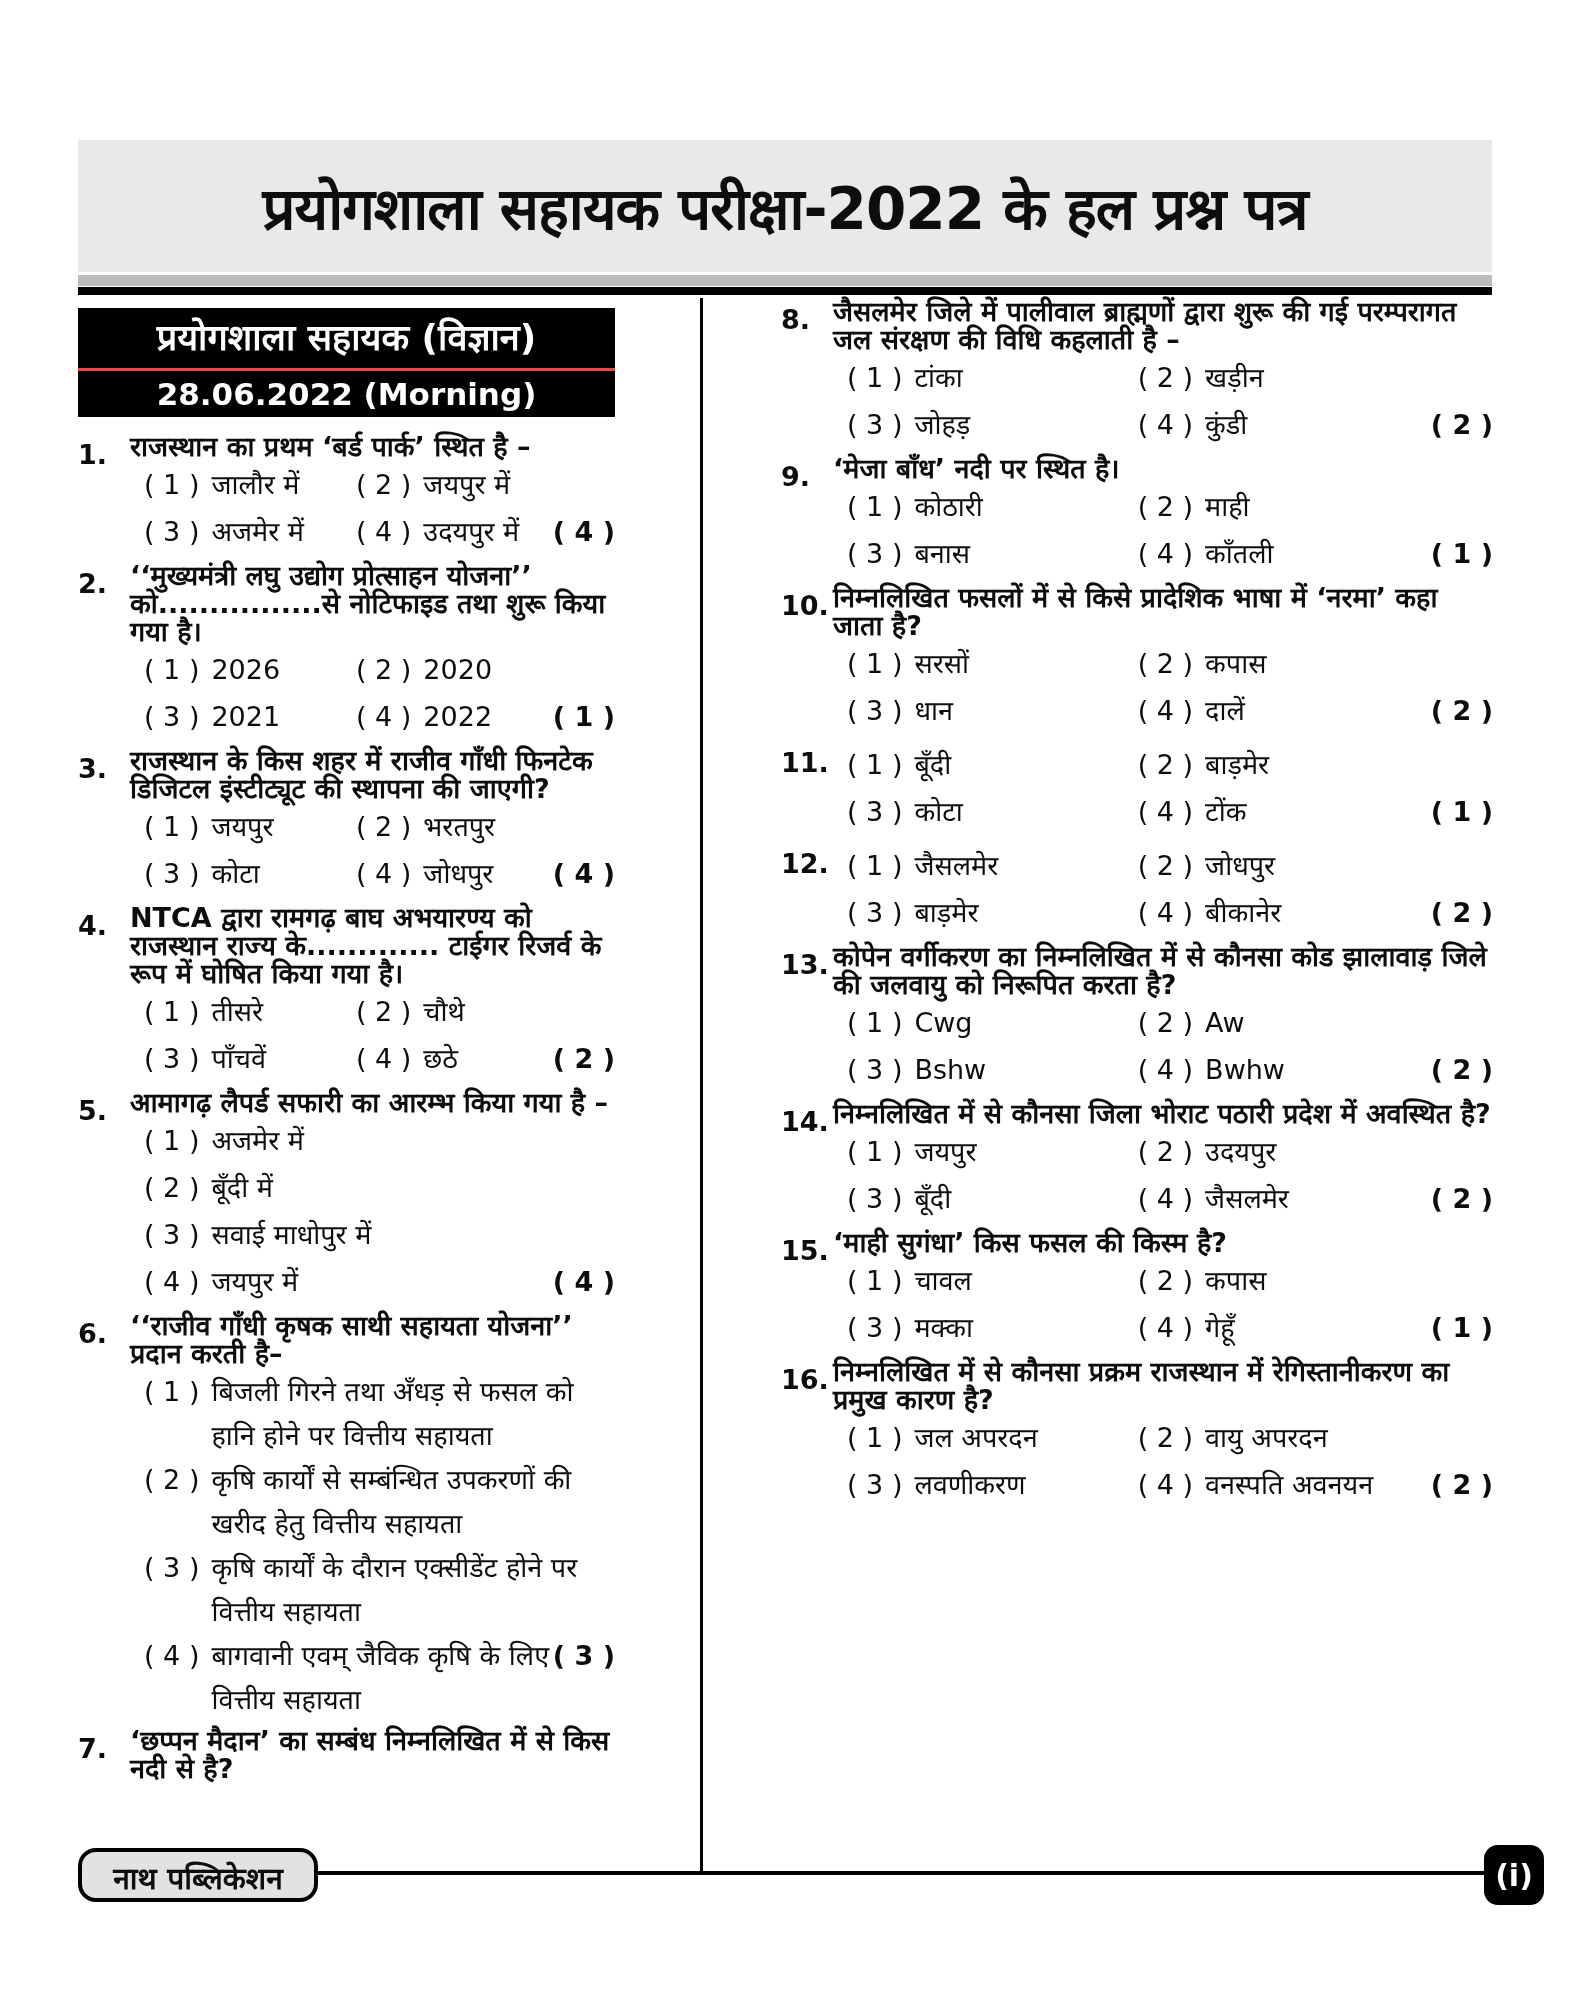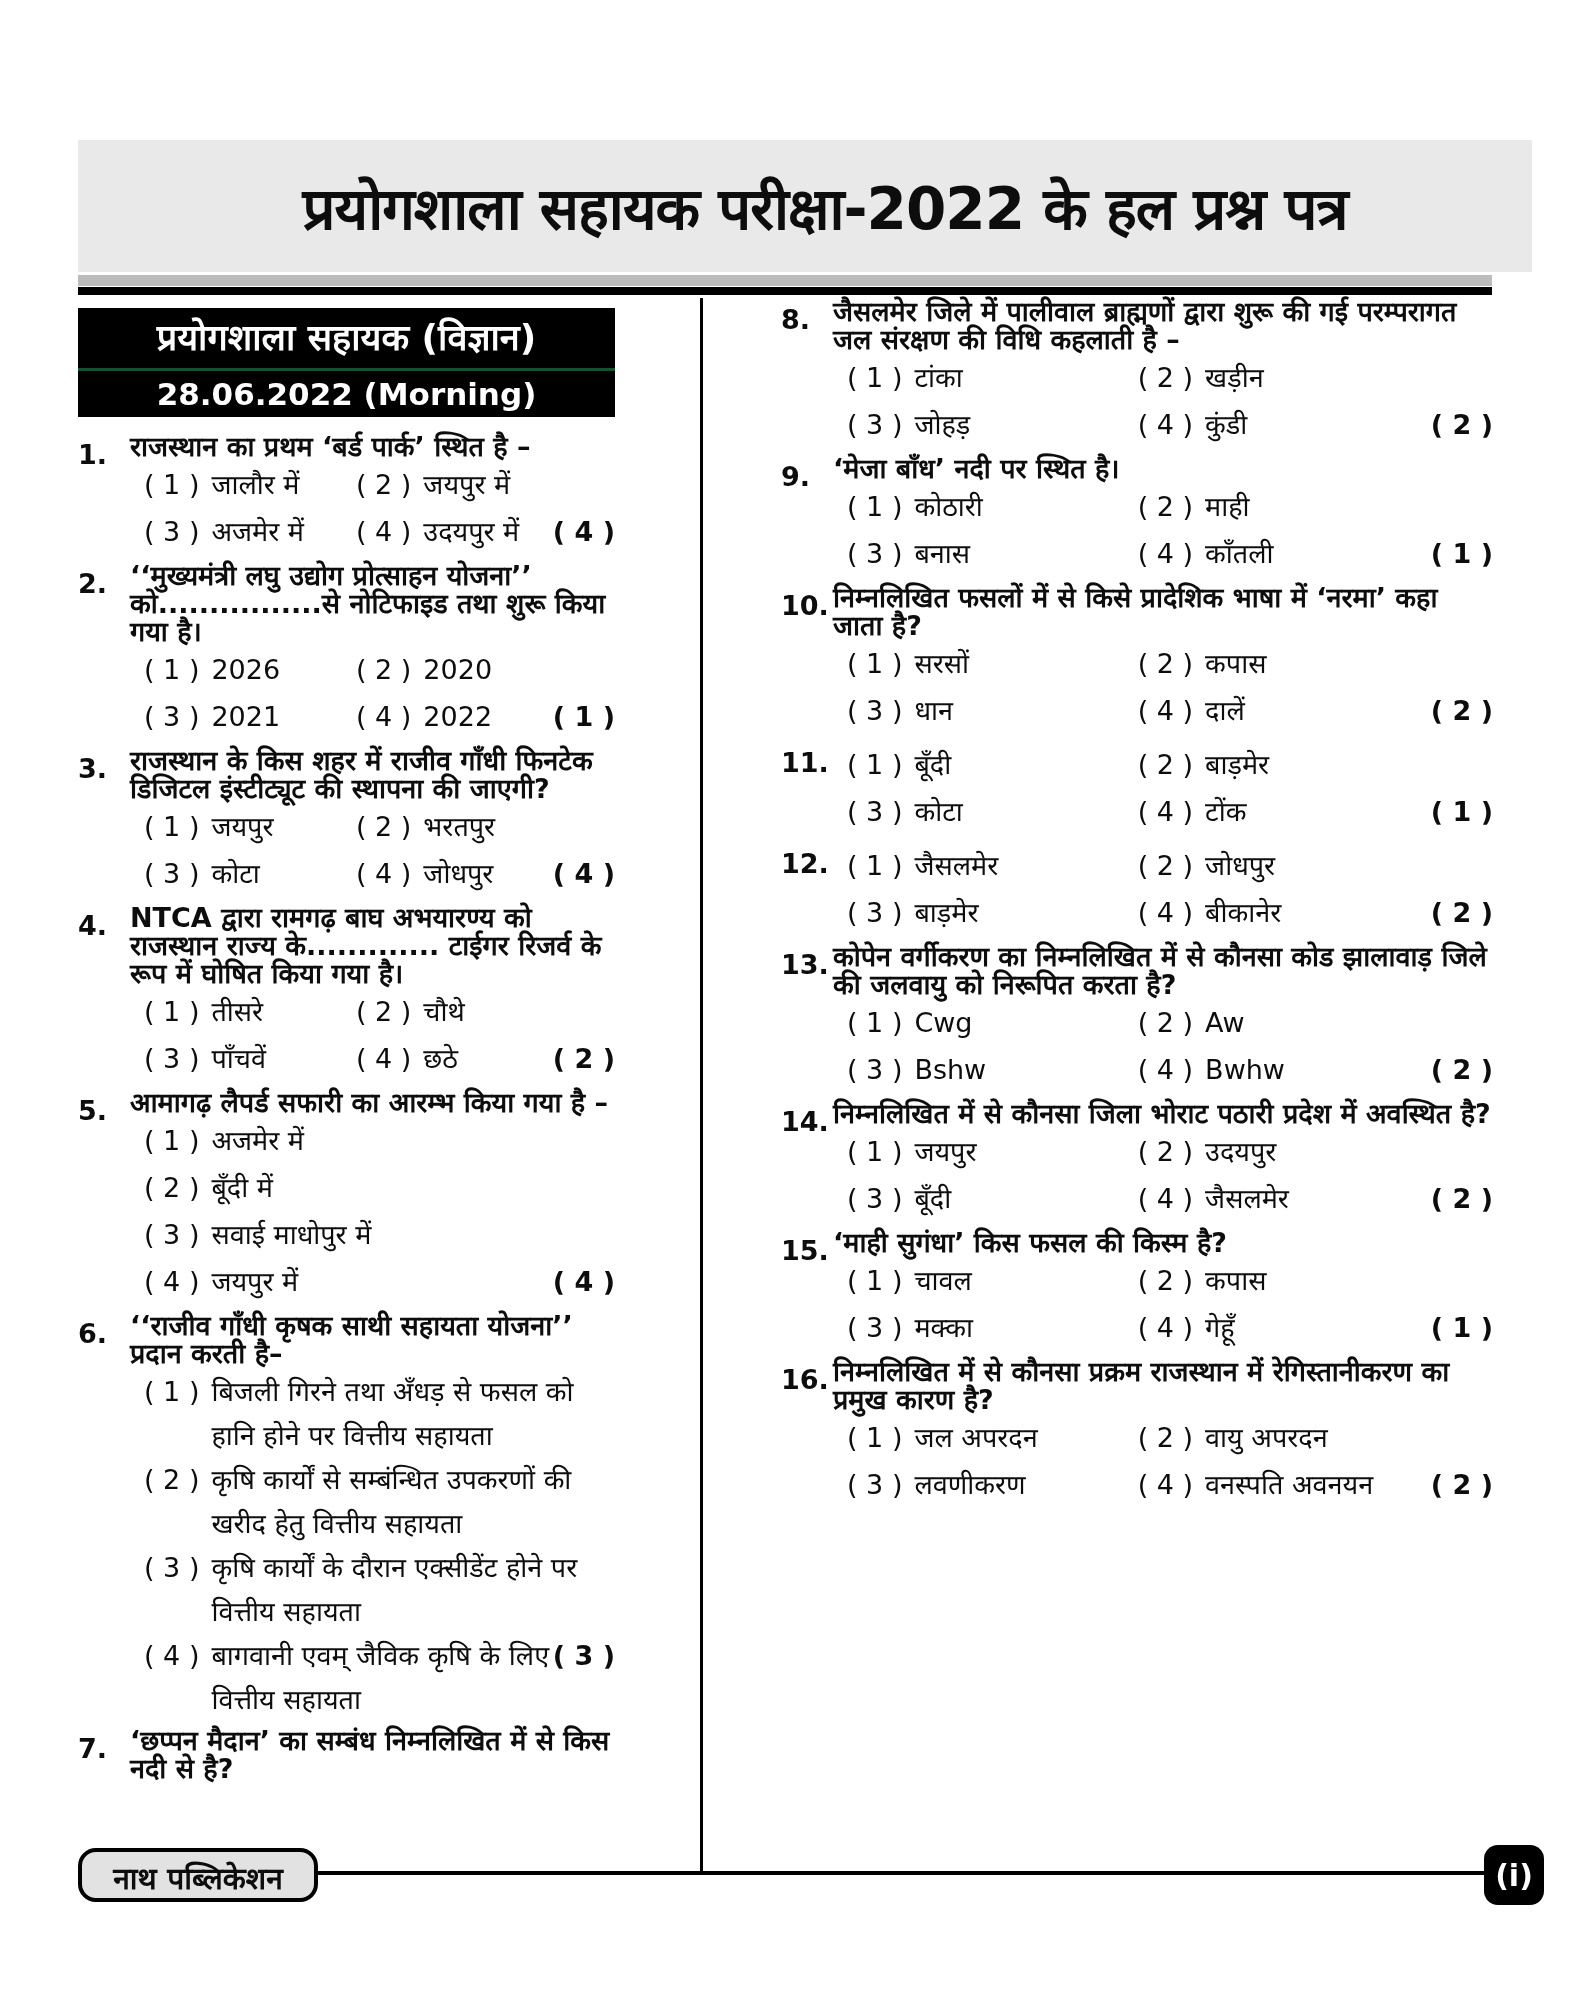--- a/index.html
+++ b/index.html
@@ -3,35 +3,35 @@
 <meta charset="utf-8">
 <style>
   html, body { margin:0; padding:0; background:#ffffff; }
   .page {
     position:relative; width:1572px; height:2000px; background:#ffffff;
     font-family:"DejaVu Sans", sans-serif; color:#0d0d0d; overflow:hidden;
   }
   
   .banner {
     position:absolute; left:78px; top:140px; width:1414px; height:132px;
-    background:#e9e9e9; display:flex; align-items:center; justify-content:center;padding-left:40px;
+    background:#e9e9e9; display:flex; align-items:center; justify-content:center;
   }
   .banner-title { font-size:58px; font-weight:700; white-space:nowrap; letter-spacing:-1px; }
   .banner-shadow { position:absolute; left:78px; top:275px; width:1414px; height:11px; background:#bcbcbc; }
   .banner-rule   { position:absolute; left:78px; top:287px; width:1414px; height:8px;  background:#000; }
   
   .divider { position:absolute; left:700px; top:298px; width:3px; height:1576px; background:#000; }
   .col { position:absolute; }
   .col-left  { left:78px;  top:308px; width:537px; }
   .col-right { left:781px; top:298px; width:712px; }
   
   .sec-box { margin-bottom:16px; }
   .sec-title {
     background:#000; color:#fff; height:60px; line-height:60px;
-    text-align:center; font-size:36px; font-weight:700; border-bottom:3px solid #14532d;
+    text-align:center; font-size:36px; font-weight:700; border-bottom:3px solid #ef4444;
   }
   .sec-date {
     background:#000; color:#fff; height:46px; line-height:46px;
     text-align:center; font-size:31px; font-weight:700;
   }
   
   .q { display:flex; margin-bottom:5px; }
   .q-num { flex:0 0 52px; font-size:27px; font-weight:700; line-height:44px; }
   .q-body { flex:1; min-width:0; position:relative; }
   .q-text { font-size:27px; font-weight:700; line-height:28px; }

